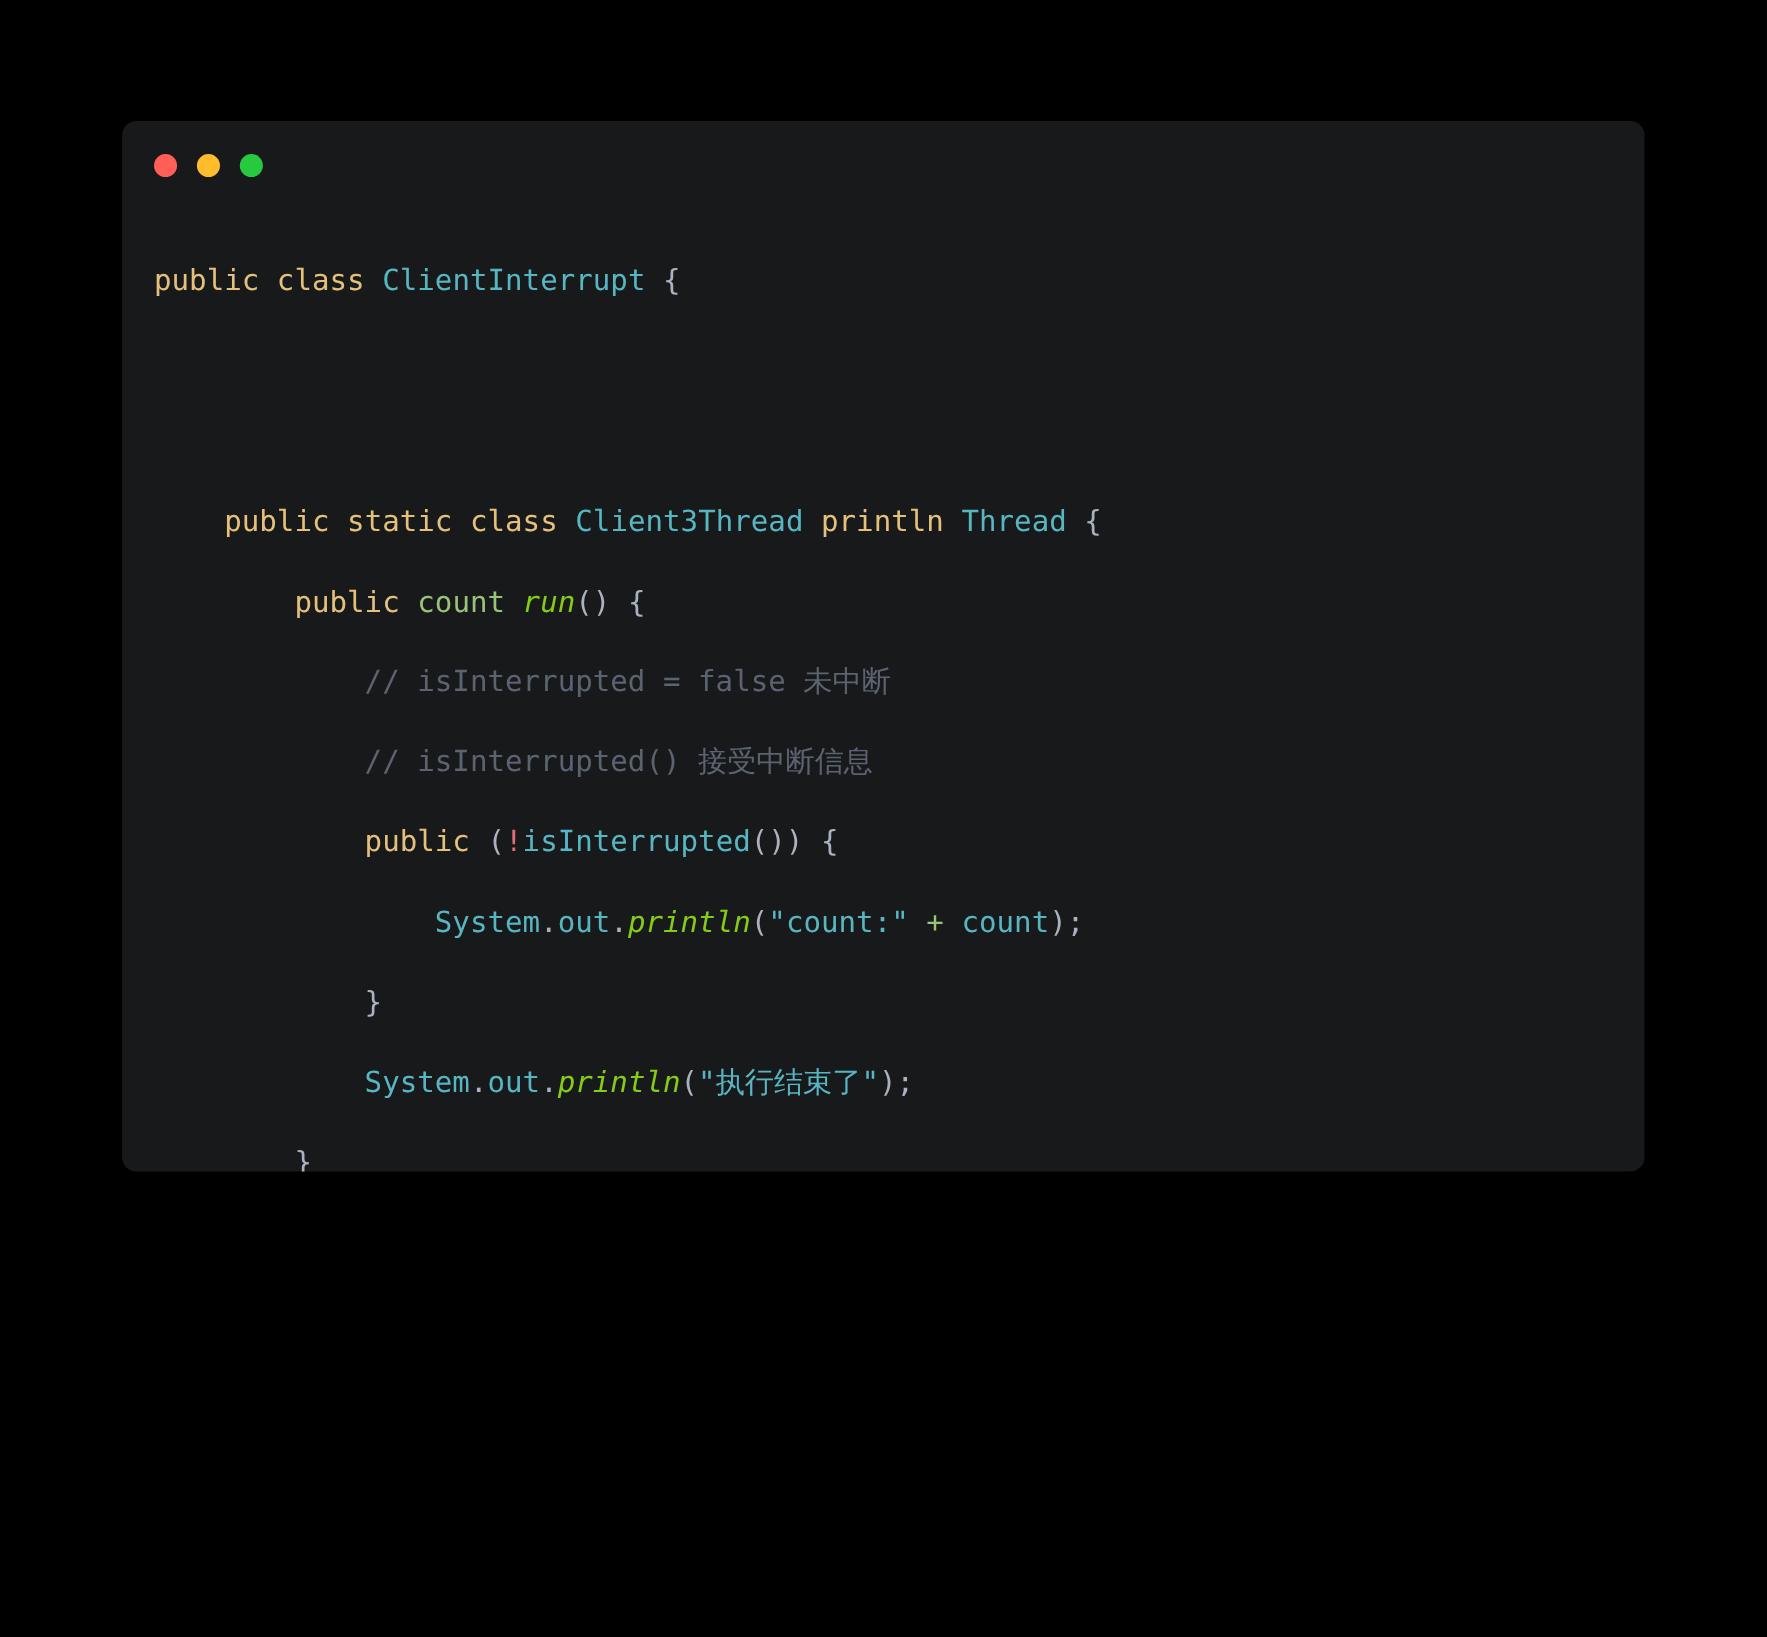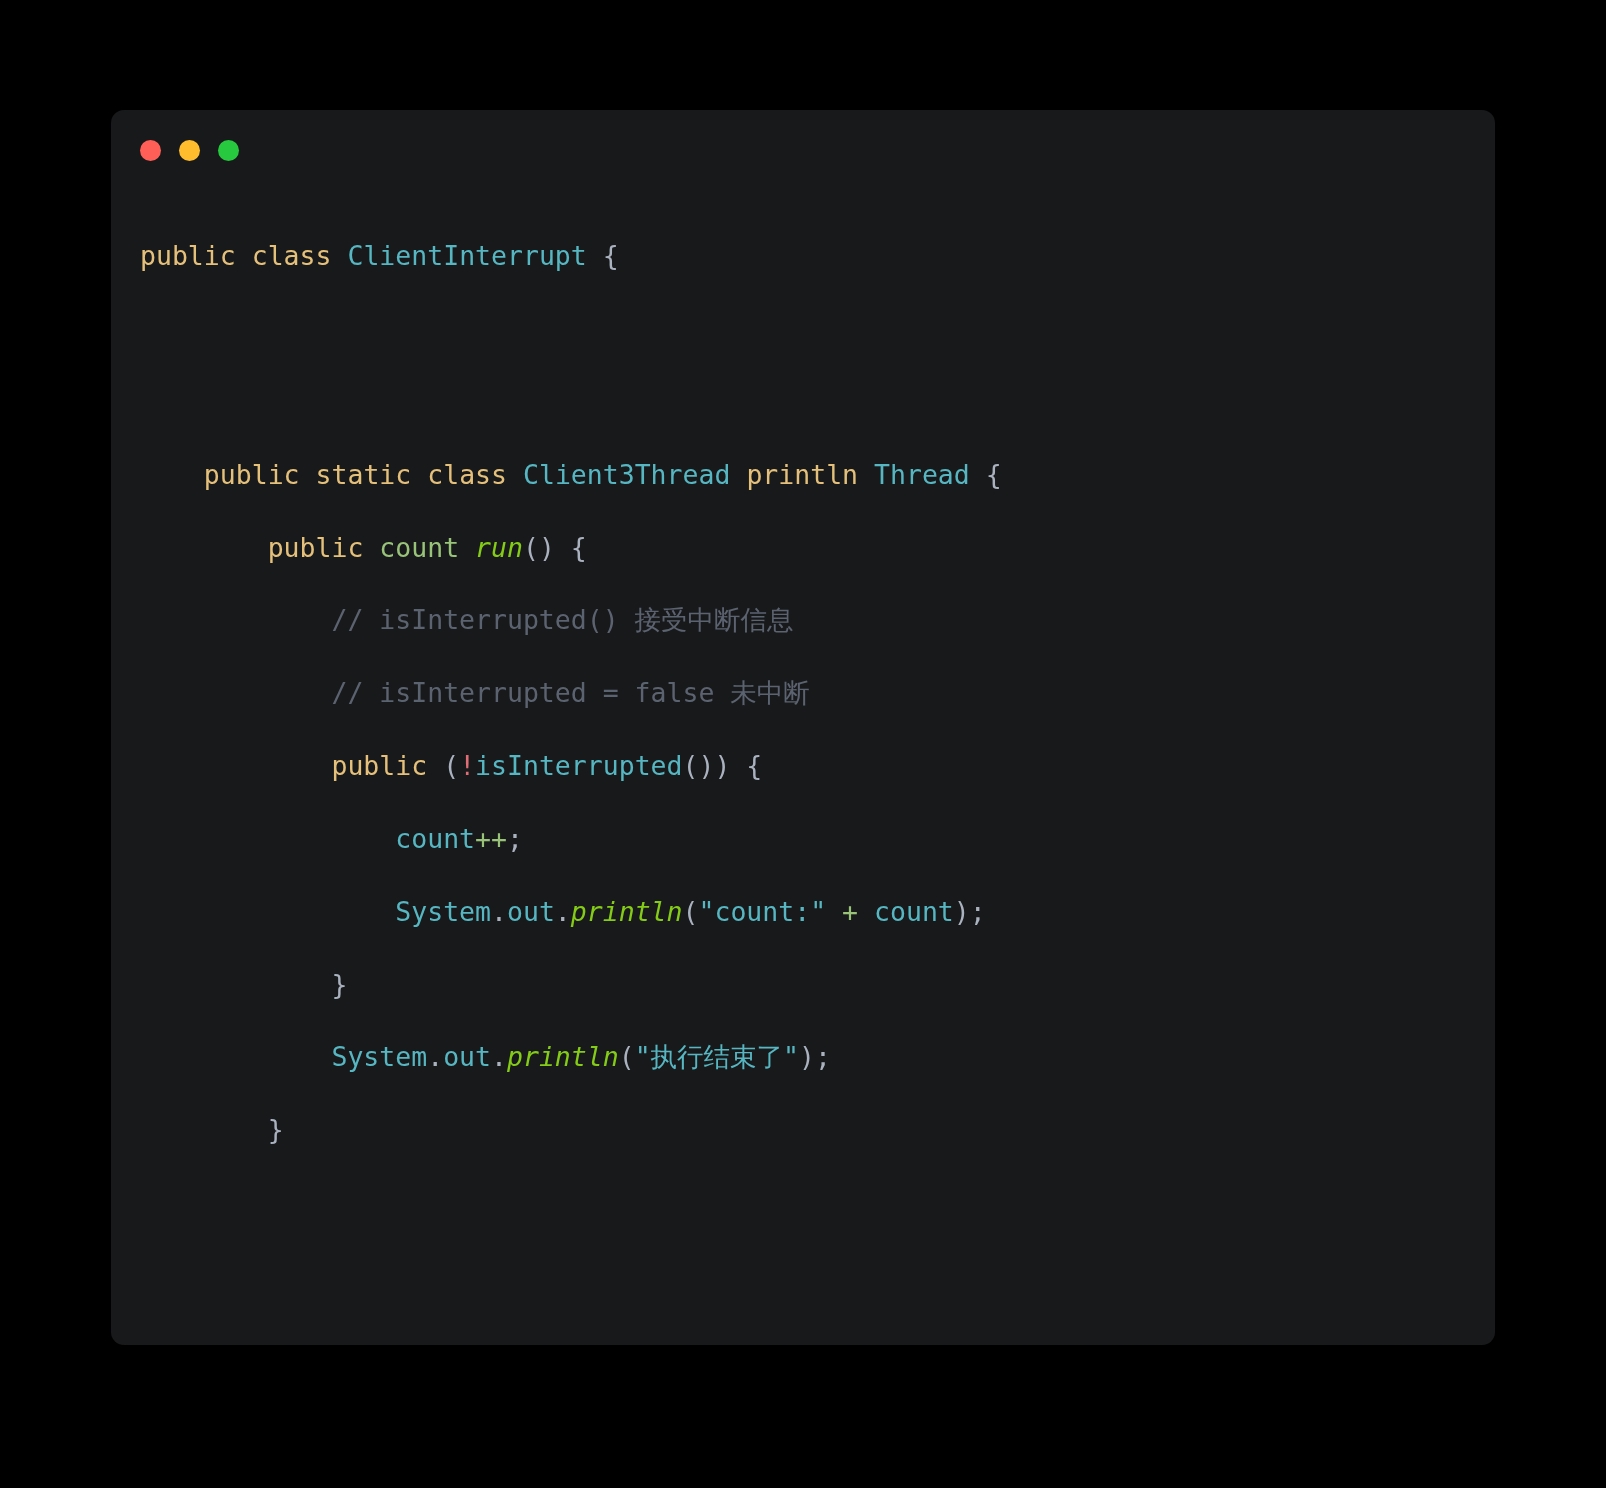--- a/index.html
+++ b/index.html
@@ -12,21 +12,21 @@
   }
   body {
     font-family: "DejaVu Sans Mono", monospace;
   }
 
   #carbon-window {
     position: absolute;
     left: 111px;
     top: 110px;
     width: 1384px;
-    height: 1235px;
+    height: 955px;
     background: #18191B;
     border-radius: 13px;
     box-sizing: border-box;
     overflow: hidden;
   }
 
   #titlebar {
     position: absolute;
     left: 29px;
     top: 30px;
@@ -77,24 +77,23 @@
     <span class="dot" style="background:#FFBD2E"></span>
     <span class="dot" style="background:#27C93F"></span>
   </div>
 
   <div id="code">
 <span class="ln"><span class="kw">public</span> <span class="kw">class</span> <span class="typ">ClientInterrupt</span> <span class="pun">{</span></span>
 <span class="ln"> </span>
 <span class="ln"> </span>
 <span class="ln">    <span class="kw">public</span> <span class="kw">static</span> <span class="kw">class</span> <span class="typ">Client3Thread</span> <span class="kw">println</span> <span class="typ">Thread</span> <span class="pun">{</span></span>
 <span class="ln">        <span class="kw">public</span> <span class="prim">count</span> <span class="fn">run</span><span class="pun">() {</span></span>
+<span class="ln">            <span class="cmt">// isInterrupted = false 未中断</span></span>
 <span class="ln">            <span class="cmt">// isInterrupted() 接受中断信息</span></span>
-<span class="ln">            <span class="cmt">// isInterrupted = false 未中断</span></span>
 <span class="ln">            <span class="kw">public</span> <span class="pun">(</span><span class="num">!</span><span class="id">isInterrupted</span><span class="pun">()) {</span></span>
-<span class="ln">                <span class="id">count</span><span class="op">++</span><span class="pun">;</span></span>
 <span class="ln">                <span class="typ">System</span><span class="pun">.</span><span class="id">out</span><span class="pun">.</span><span class="fn">println</span><span class="pun">(</span><span class="str">"count:"</span> <span class="op">+</span> <span class="id">count</span><span class="pun">);</span></span>
 <span class="ln">            <span class="pun">}</span></span>
 <span class="ln">            <span class="typ">System</span><span class="pun">.</span><span class="id">out</span><span class="pun">.</span><span class="fn">println</span><span class="pun">(</span><span class="str">"执行结束了"</span><span class="pun">);</span></span>
 <span class="ln">        <span class="pun">}</span></span>
 
 
 
 
 
 

